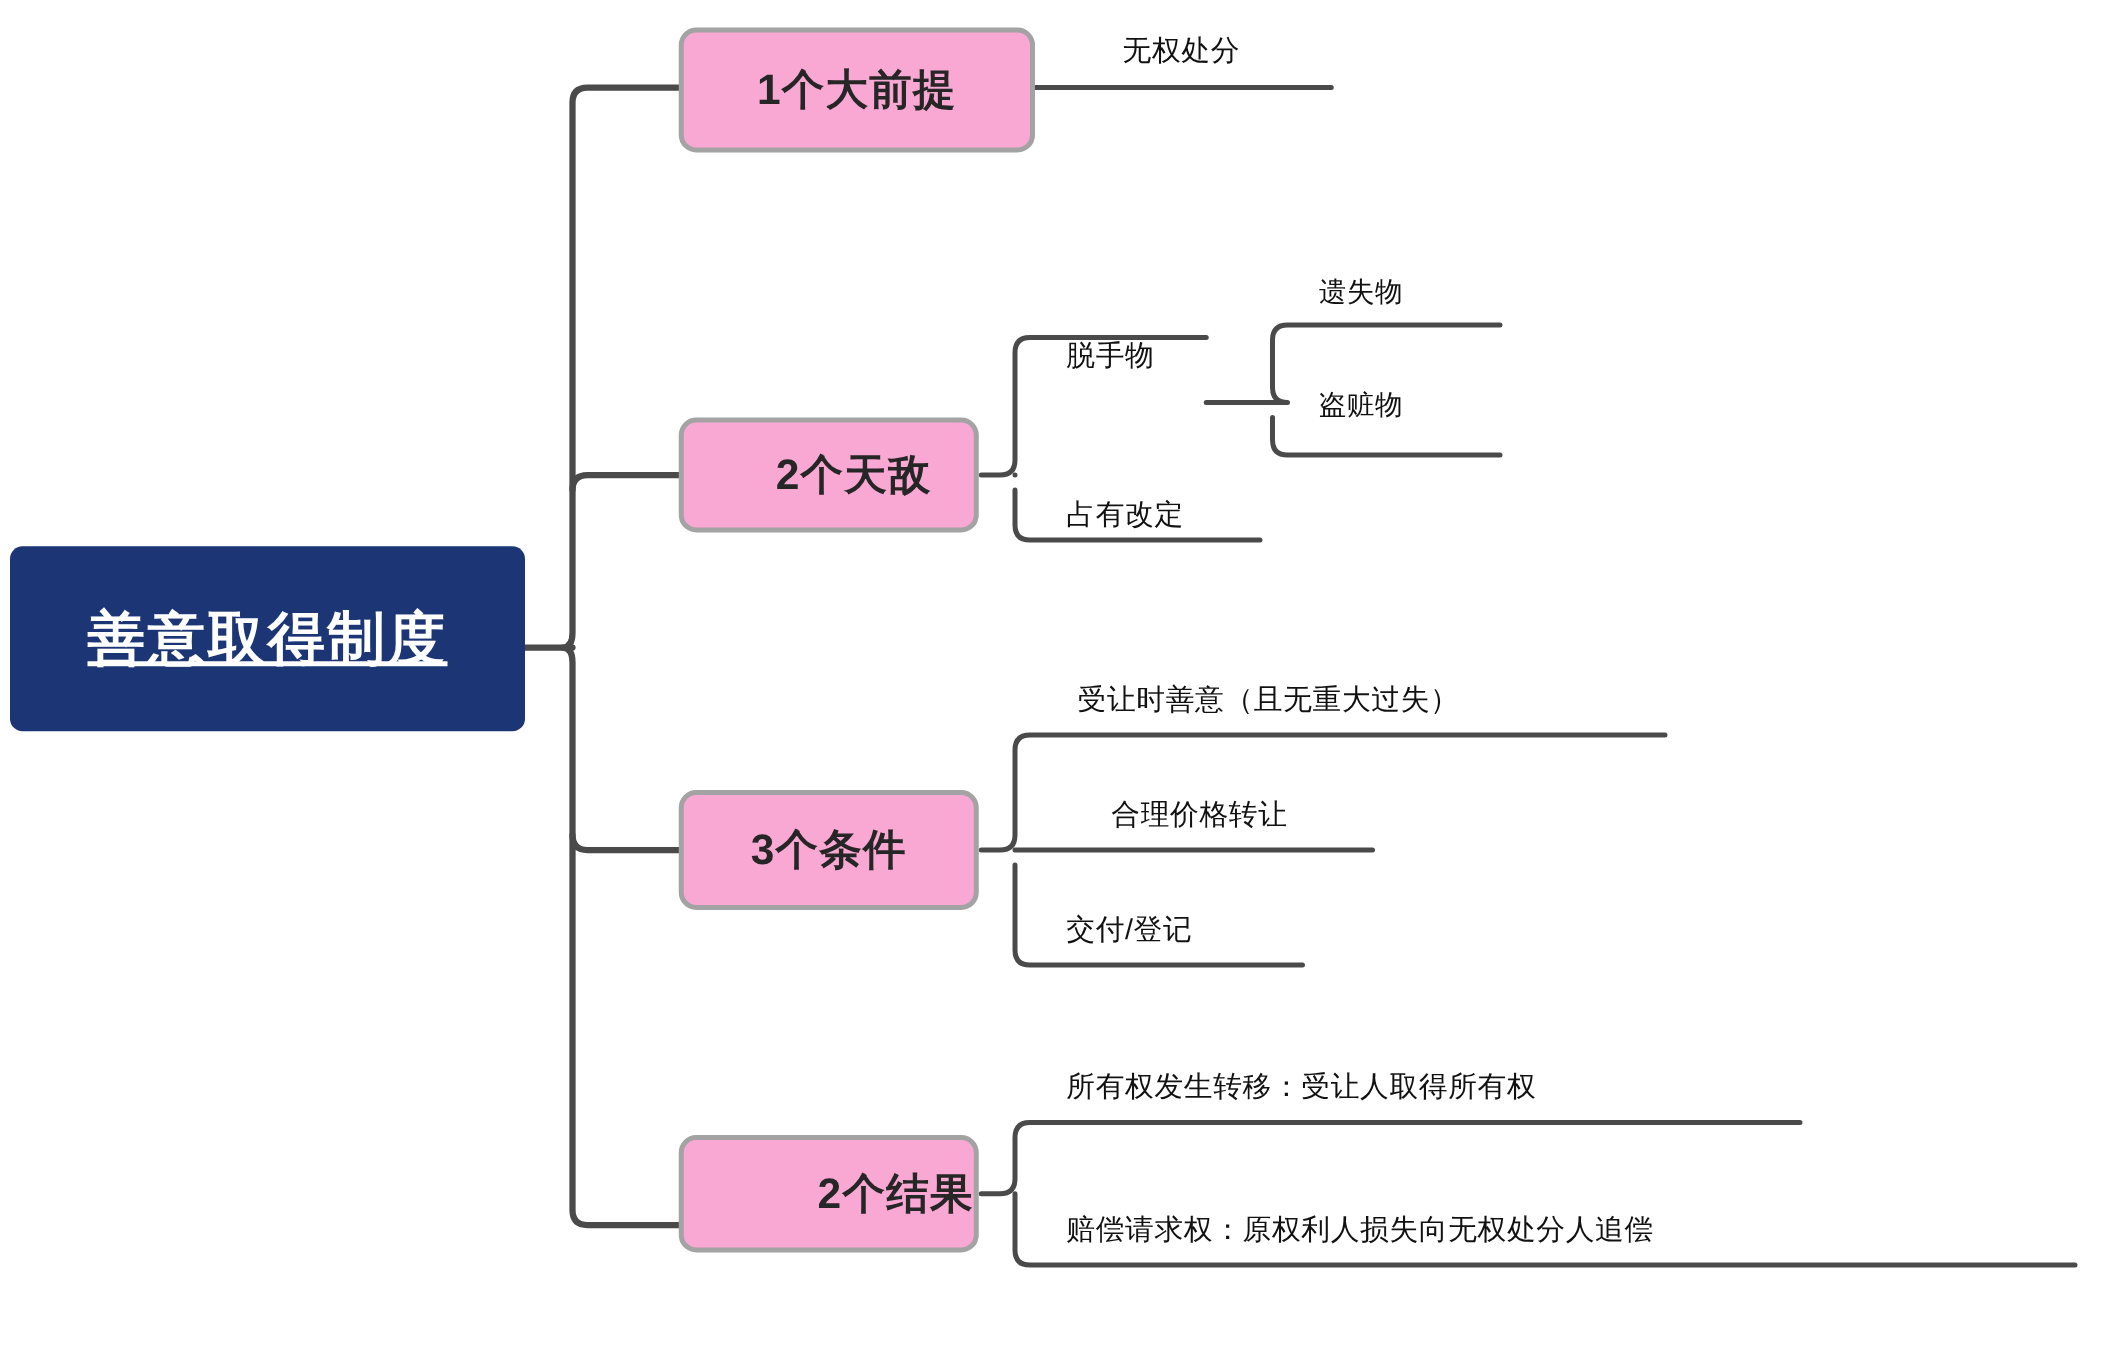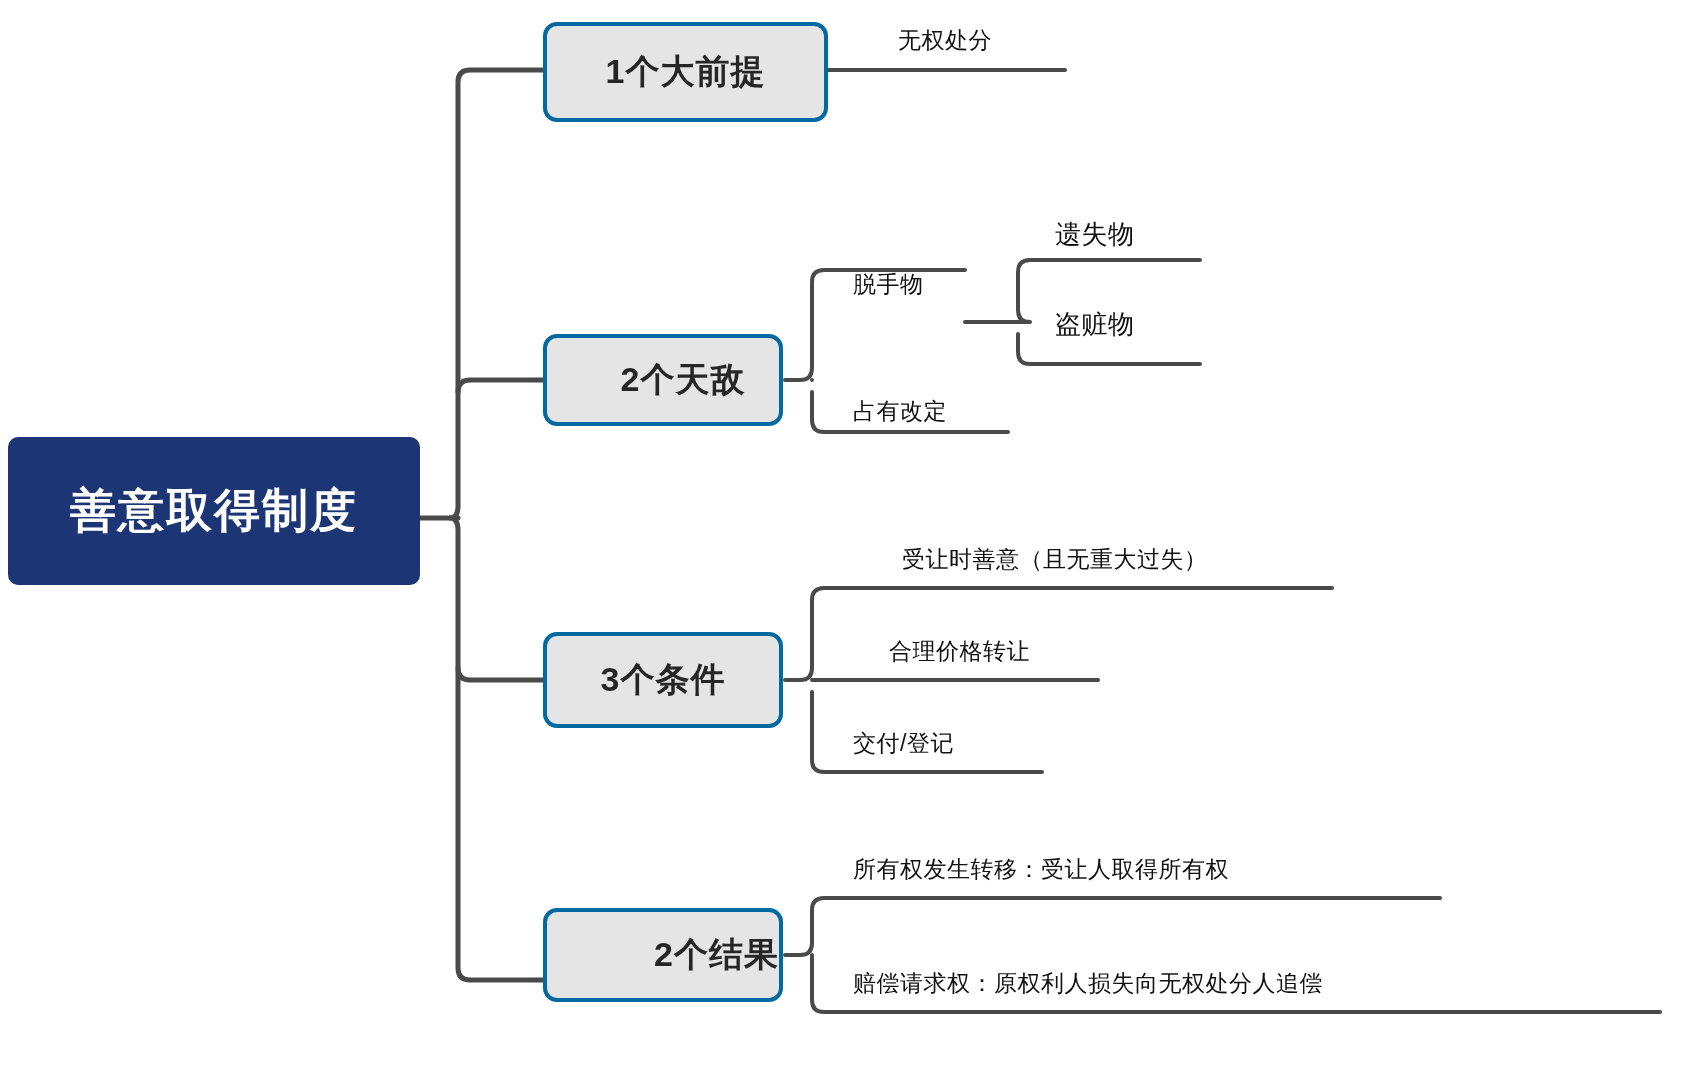--- a/index.html
+++ b/index.html
@@ -36,38 +36,38 @@
   }
   .root-node {
     background: #1C3575;
     color: #ffffff;
     border-radius: 10px;
     font-weight: bold;
     font-size: 46px;
     letter-spacing: 2px;
   }
   .branch-node {
-    background: #e5e5e5;
-    border: 4px solid #0369a1;
+    background: #f9a8d4;
+    border: 4px solid #a3a3a3;
     border-radius: 14px;
     color: #262626;
     font-weight: bold;
     font-size: 34px;
     letter-spacing: 1px;
   }
   .leaf-node {
     color: #111111;
     font-size: 23px;
     font-weight: normal;
     justify-content: flex-start;
     white-space: nowrap;
     letter-spacing: 0.5px;
   }
   .leaf-small {
-    font-size: 26px;
+    font-size: 22px;
   }
 </style>
 </head>
 <body>
 
 <div id="canvas">
 
   <svg class="wires" viewBox="0 0 1687 1084" xmlns="http://www.w3.org/2000/svg">
     <g fill="none" stroke="#4A4A4A" stroke-width="5" stroke-linecap="round" stroke-linejoin="round">
 
@@ -93,21 +93,21 @@
 
       <path d="M 785 680 L 800 680 Q 812 680 812 668 L 812 600 Q 812 588 824 588 L 1332 588"></path>
       <path d="M 812 680 L 1098 680"></path>
       <path d="M 812 692 L 812 760 Q 812 772 824 772 L 1042 772"></path>
 
       <path d="M 785 955 L 800 955 Q 812 955 812 943 L 812 910 Q 812 898 824 898 L 1440 898"></path>
       <path d="M 812 955 L 812 1000 Q 812 1012 824 1012 L 1660 1012"></path>
     </g>
   </svg>
 
-  <div class="node root-node" style="left:8px; top:437px; width:412px; height:148px;">
+  <div class="node root-node" style="left:8px; top:437px; width:412px; height:148px;text-decoration:underline;">
     <span>善意取得制度</span>
   </div>
 
   <div class="node branch-node" style="left:543px; top:22px; width:285px; height:100px;">
     <span>1个大前提</span>
   </div>
   <div class="node leaf-node" style="left:898px; top:12px; width:420px; height:56px;">
     <span>无权处分</span>
   </div>
 
@@ -123,21 +123,21 @@
   <div class="node leaf-node leaf-small" style="left:1055px; top:208px; width:260px; height:52px;">
     <span>遗失物</span>
   </div>
   <div class="node leaf-node leaf-small" style="left:1055px; top:298px; width:260px; height:52px;">
     <span>盗赃物</span>
   </div>
 
   <div class="node branch-node" style="left:543px; top:632px; width:240px; height:96px;">
     <span>3个条件</span>
   </div>
-  <div class="node leaf-node" style="left:902px; top:532px; width:620px; height:54px;">
+  <div class="node leaf-node" style="left:862px; top:532px; width:620px; height:54px;">
     <span>受让时善意（且无重大过失）</span>
   </div>
   <div class="node leaf-node" style="left:853px; top:624px; width:440px; height:54px;margin-left:36px;">
     <span>合理价格转让</span>
   </div>
   <div class="node leaf-node" style="left:853px; top:716px; width:400px; height:54px;">
     <span>交付/登记</span>
   </div>
 
   <div class="node branch-node" style="left:543px; top:908px; width:240px; height:94px;justify-content:flex-end;">

